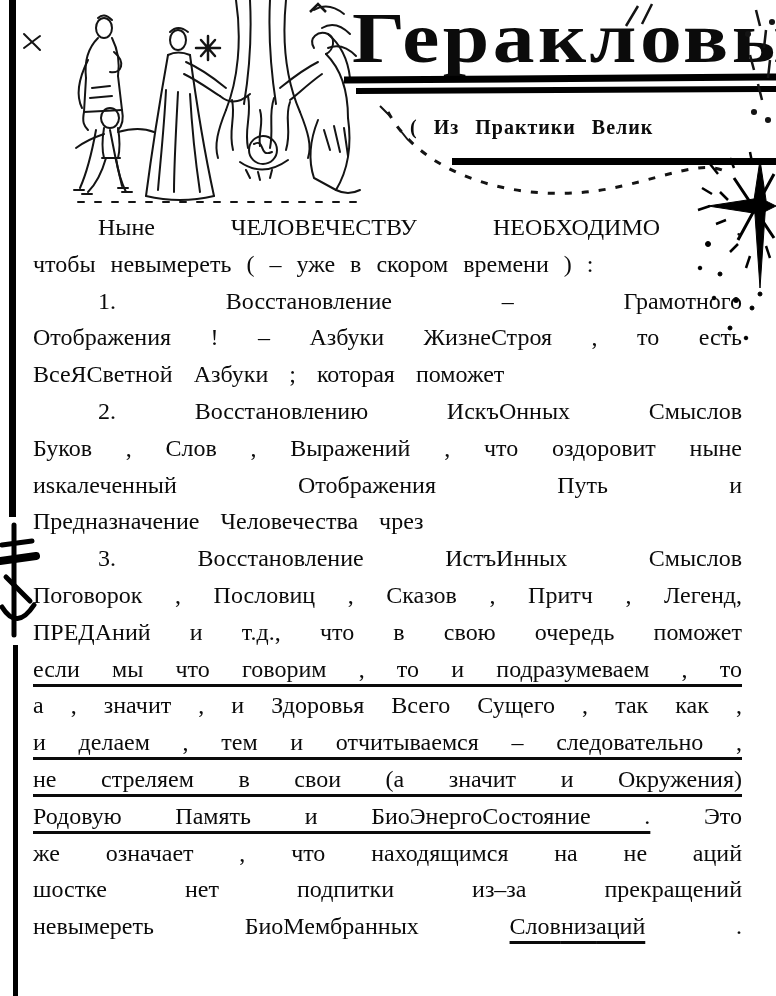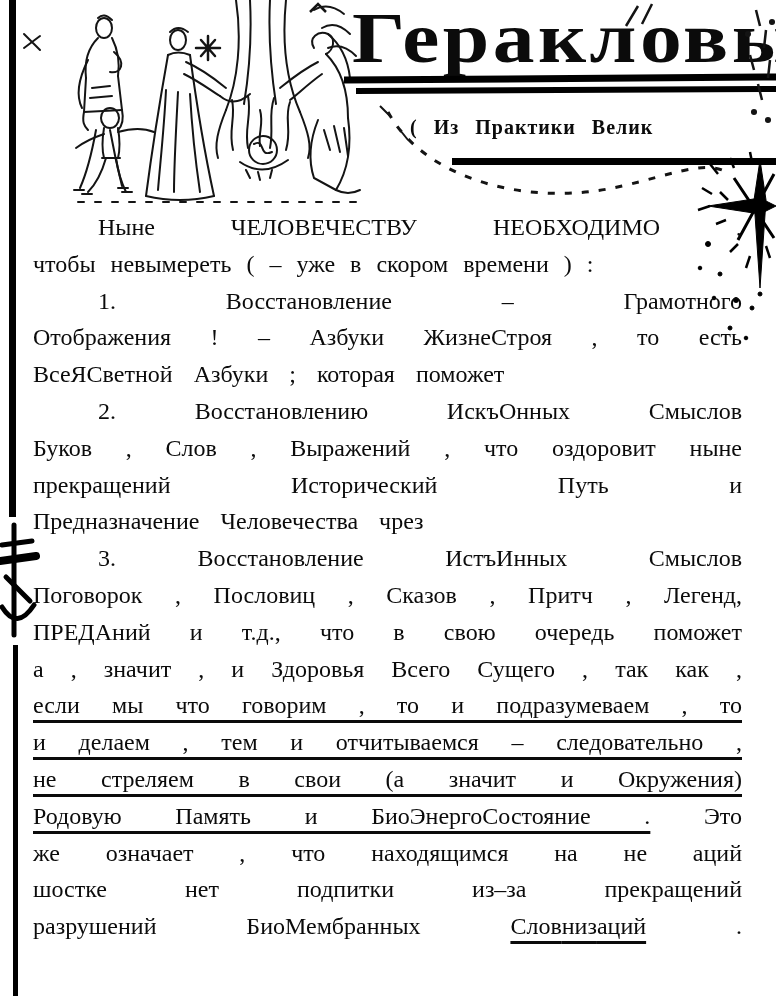--- a/index.html
+++ b/index.html
@@ -171,28 +171,28 @@
   </svg>
 
   <div class="bt">
     <div class="line j ind">Ныне ЧЕЛОВЕЧЕСТВУ НЕОБХОДИМО ,</div>
     <div class="line s1">чтобы невымереть ( – уже в скором времени ) :</div>
     <div class="line j ind">1. Восстановление – Грамотного</div>
     <div class="line j">Отображения ! – Азбуки ЖизнеСтроя , то есть</div>
     <div class="line s2">ВсеЯСветной Азбуки ; которая поможет</div>
     <div class="line j ind">2. Восстановлению ИскъОнных Смыслов</div>
     <div class="line j">Буков , Слов , Выражений , что оздоровит ныне</div>
-    <div class="line j">прекращений Исторический Путь и</div>
+    <div class="line j">иsкалеченный Отображения Путь и</div>
     <div class="line s2">Предназначение Человечества чрез</div>
     <div class="line j ind">3. Восстановление ИстъИнных Смыслов</div>
     <div class="line j">Поговорок , Пословиц , Сказов , Притч , Легенд,</div>
     <div class="line j">ПРЕДАний и т.д., что в свою очередь поможет</div>
+    <div class="line j ul">если мы что говорим , то и подразумеваем , то</div>
     <div class="line j">а , значит , и Здоровья Всего Сущего , так как ,</div>
-    <div class="line j ul">если мы что говорим , то и подразумеваем , то</div>
     <div class="line j ul">и делаем , тем и отчитываемся – следовательно ,</div>
     <div class="line j ul">не стреляем в свои (а значит и Окружения)</div>
     <div class="line j"><span class="ul">Родовую Память и БиоЭнергоСостояние .</span><span> Это</span></div>
     <div class="line j">же означает , что находящимся на не аций</div>
     <div class="line j">шостке нет подпитки из–за прекращений</div>
-    <div class="line j"><span>разрушений БиоМембранных </span><span class="ul"><span>Слов</span><span class="it">низ</span><span>аций</span></span><span> .</span></div>
+    <div class="line j"><span>невымереть БиоМембранных </span><span class="ul"><span>Слов</span><span class="it">низ</span><span>аций</span></span><span> .</span></div>
   </div>
 
 </div>
 
 </body></html>

